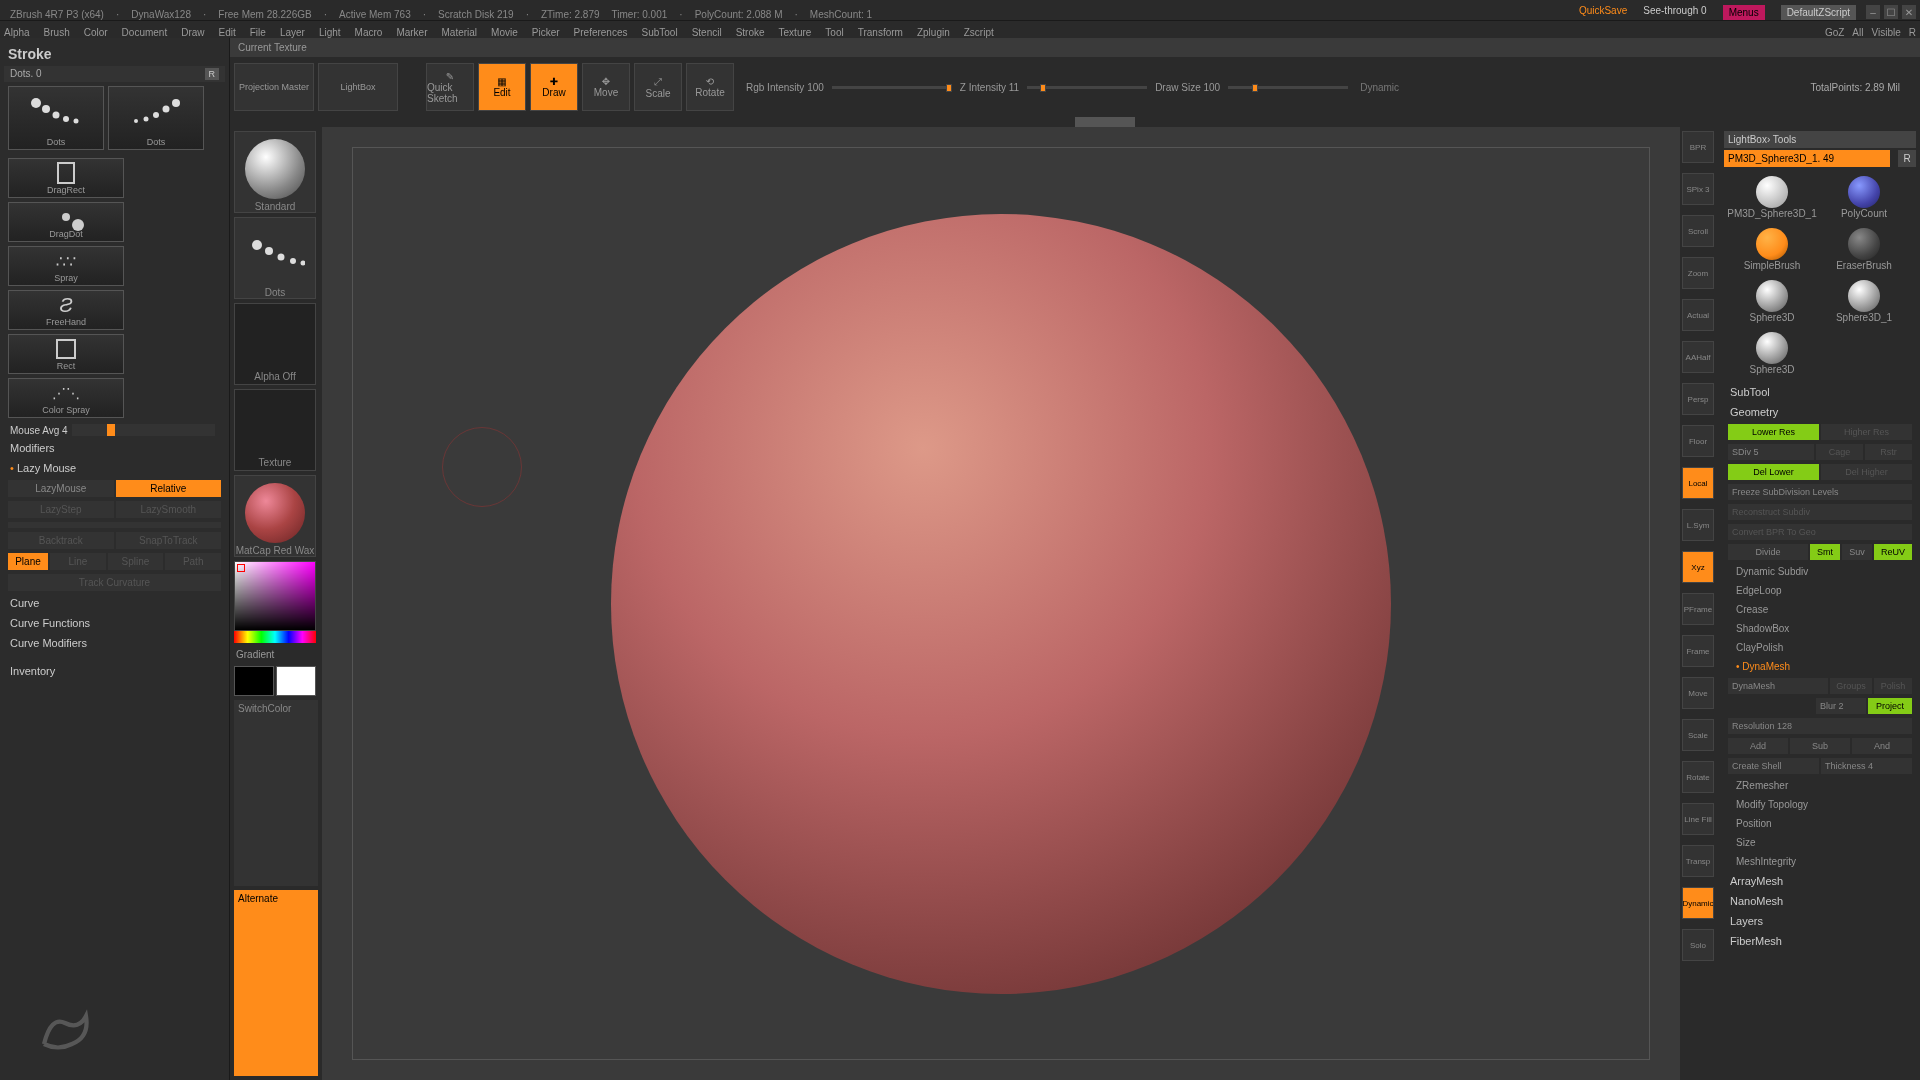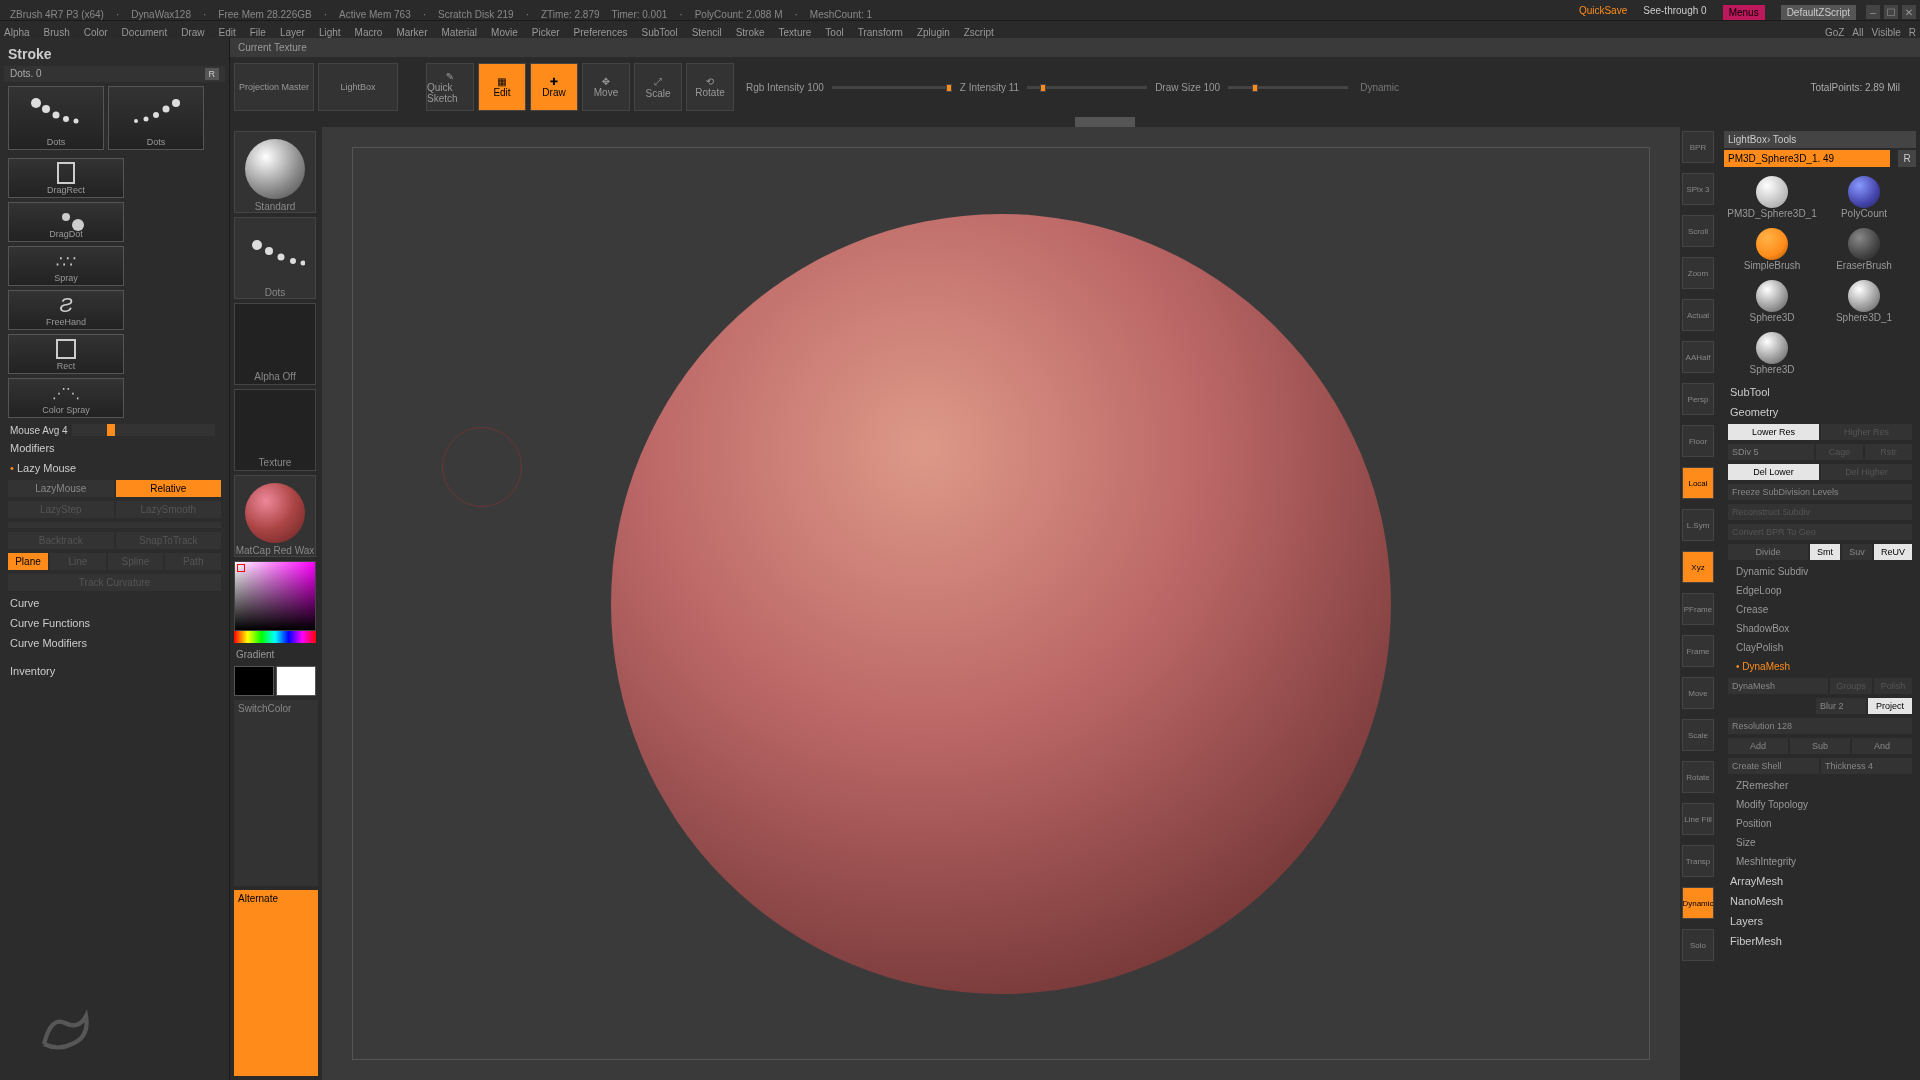--- a/index.html
+++ b/index.html
@@ -68,21 +68,21 @@
 .brush-grid{display:flex;flex-wrap:wrap;gap:4px;padding:4px}
 .brush-item{width:88px;height:48px;display:flex;flex-direction:column;align-items:center;justify-content:center;font-size:9px;color:#999}
 .brush-item .ball{width:32px;height:32px;border-radius:50%;background:radial-gradient(circle at 35% 30%,#fff,#999 60%,#555)}
 .brush-item.simple .ball{background:radial-gradient(circle at 35% 30%,#ffb347,#ff8c1a 60%,#a05000)}
 .brush-item.blue .ball{background:radial-gradient(circle at 35% 30%,#89f,#44a 60%,#226)}
 .brush-item.dark .ball{background:radial-gradient(circle at 35% 30%,#888,#444 60%,#222)}
 .rp-section{color:#ccc;padding:3px 6px;font-size:11px}
 .rp-section.sub{color:#999;font-size:10px;padding-left:12px}
 .rp-row{display:flex;gap:2px;padding:1px 4px}
 .rp-btn{flex:1;background:#333;color:#888;padding:3px 4px;text-align:center;font-size:9px}
-.rp-btn.orange{background:#e5e5e5;color:#000}
+.rp-btn.orange{background:#84cc16;color:#000}
 .rp-btn.dim{color:#555}
 .logo{position:absolute;bottom:20px;left:30px;width:70px;height:60px;opacity:0.4}
 .logo svg{width:100%;height:100%}
 .r-badge{position:absolute;top:2px;right:4px;background:#555;color:#ccc;padding:1px 4px;font-size:9px}
 .scrollbar{height:10px;background:#2a2a2a;position:relative}
 .scrollbar .handle{position:absolute;height:100%;background:#555;left:50%;width:60px}
 svg.dots-svg{width:60px;height:40px}
 svg.dots-svg circle{fill:#ddd}
 </style>
 </head>

